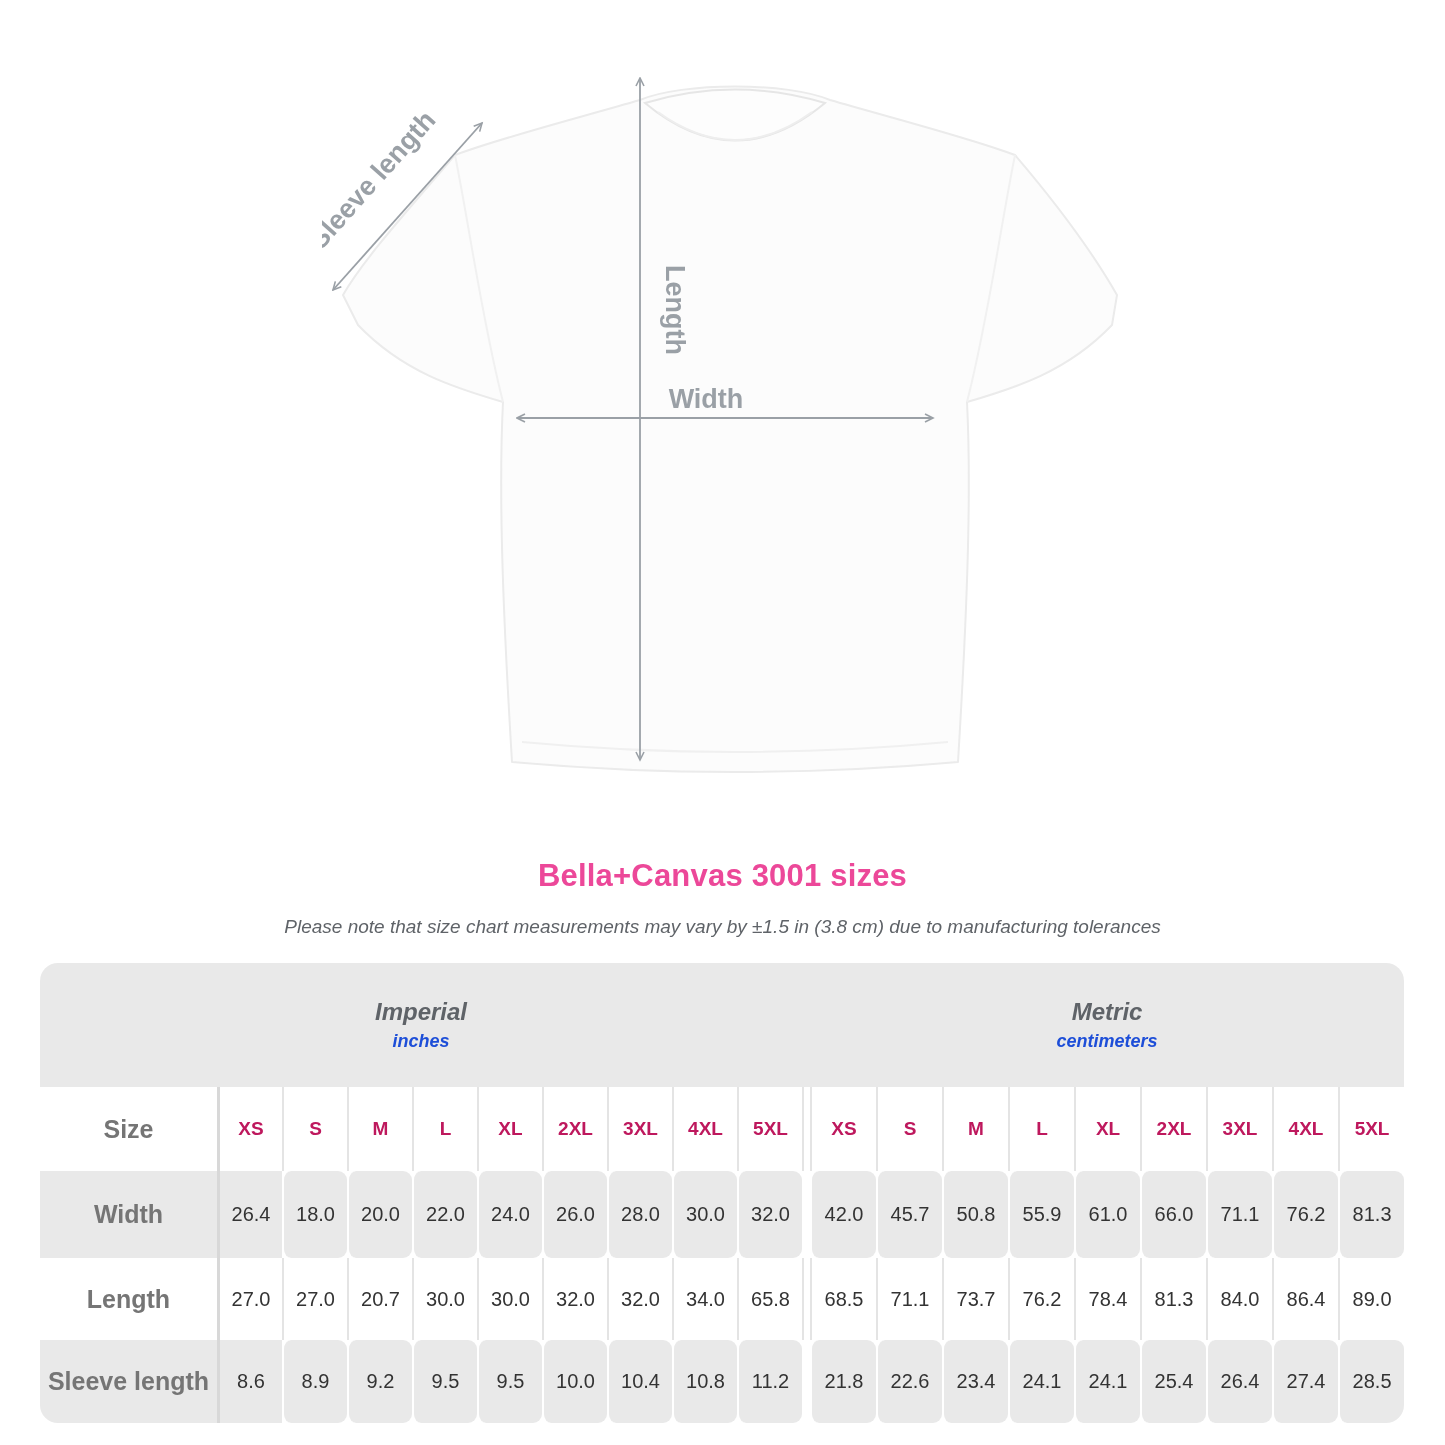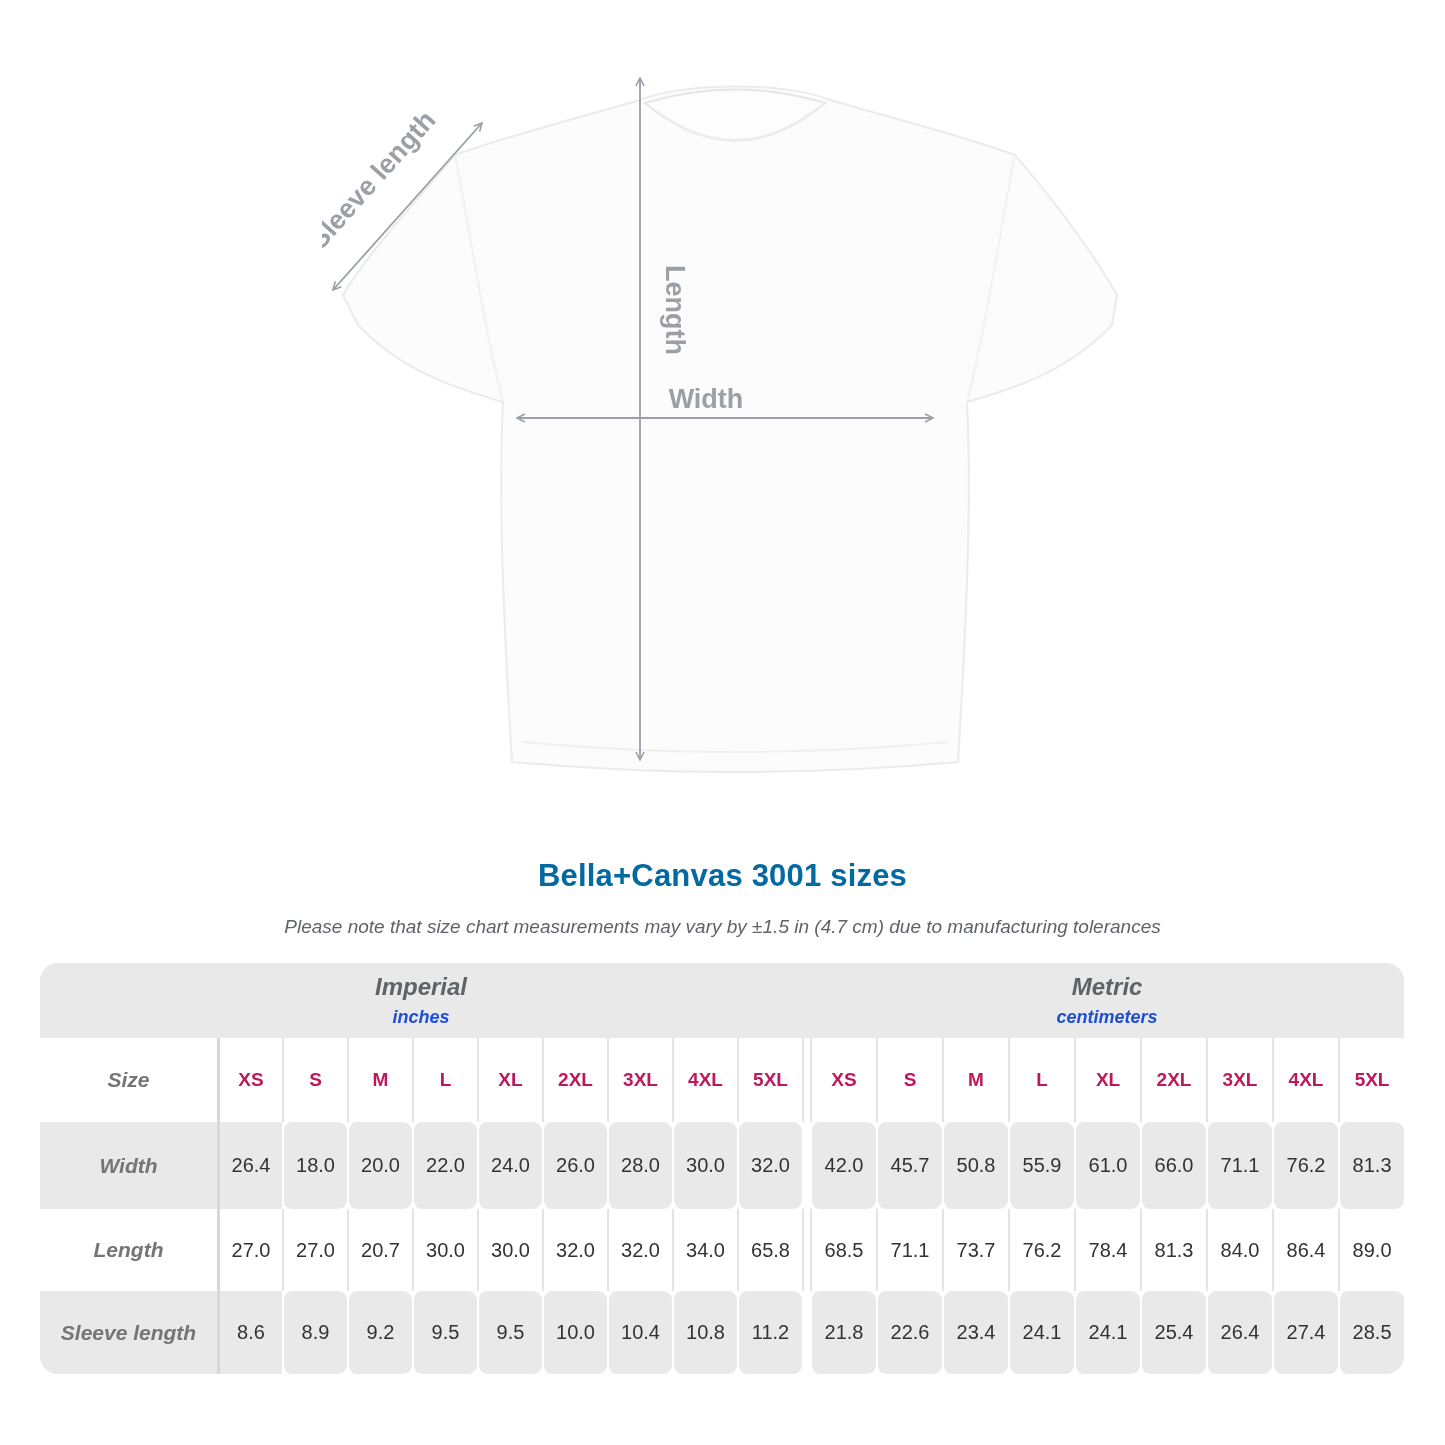--- a/index.html
+++ b/index.html
@@ -7,41 +7,41 @@
     width:1445px; height:1445px; background:#ffffff; position:relative;
     font-family:"Liberation Sans", sans-serif; overflow:hidden;
   }
   
   .diagram { position:absolute; left:322px; top:70px; width:800px; height:720px; }
   .diagram svg { display:block; }
   .meas-label { font-family:"Liberation Sans", sans-serif; font-size:27px; font-weight:bold; fill:#9aa0a6; }
   
   .title {
     position:absolute; left:0; top:858px; width:1445px; text-align:center;
-    font-size:31px; font-weight:bold; color:#0369a1; letter-spacing:0.2px;
+    font-size:31px; font-weight:bold; color:#ec4899; letter-spacing:0.2px;
   }
   .note {
     position:absolute; left:0; top:916px; width:1445px; text-align:center;
     font-size:19px; font-style:italic; color:#5f6368;
   }
   
   .size-table-wrap {
     position:absolute; left:40px; top:963px; width:1364px;
     border-radius:18px; overflow:hidden; background:#ffffff;
   }
   table.size-table { border-collapse:separate; border-spacing:0; table-layout:fixed; width:1364px; }
   .size-table th, .size-table td { padding:0; margin:0; text-align:center; vertical-align:middle; }
-  tr.r-hdr th { height:75px; background:#e9e9e9; }
+  tr.r-hdr th { height:124px; background:#e9e9e9; }
   .hdr-name { font-size:24px; font-weight:bold; font-style:italic; color:#5f6368; line-height:1.2; }
   .hdr-unit { font-size:18px; font-style:italic; color:#1d4ed8; margin-top:5px; }
   tr.r-size  td { height:84px; background:#ffffff; }
   tr.r-width td { height:87px; background:#e9e9e9; }
   tr.r-length td { height:82px; background:#ffffff; }
   tr.r-sleeve td { height:83px; background:#e9e9e9; }
-  td.lbl { font-size:21px; font-weight:bold; color:#757575;font-style:italic; }
+  td.lbl { font-size:25px; font-weight:bold; color:#757575; }
   td.sz  { font-size:19px; font-weight:bold; color:#be185d; }
   td.v   { font-size:20px; font-weight:normal; color:#333333; }
   td.div-cell { background:#ffffff !important; }
   td.sep { border-left:2px solid transparent; }
   tr.row-white td.sep { border-left-color:#e4e4e4; }
   tr.row-gray  td.sep { border-left-color:#ffffff;border-radius:9px; }
   td.sep-strong { border-left:3px solid #d8d8d8 !important; }
 </style>
 </head>
 <body>
@@ -86,21 +86,21 @@
       <line x1="11" y1="220" x2="160" y2="53" marker-start="url(#ah-start)" marker-end="url(#ah-end)"></line>
     </g>
 
     <text class="meas-label" transform="translate(57,116) rotate(-48.3)" text-anchor="middle">Sleeve length</text>
     <text class="meas-label" transform="translate(344,240) rotate(90)" text-anchor="middle">Length</text>
     <text class="meas-label" x="384" y="338" text-anchor="middle">Width</text>
   </svg>
 </div>
 
 <div class="title">Bella+Canvas 3001 sizes</div>
-<div class="note">Please note that size chart measurements may vary by ±1.5 in (4.7 cm) due to manufacturing tolerances</div>
+<div class="note">Please note that size chart measurements may vary by ±1.5 in (3.8 cm) due to manufacturing tolerances</div>
 
 <div class="size-table-wrap">
   <table class="size-table">
     <colgroup>
       <col style="width:177px">
       <col style="width:65px">
         <col style="width:65px">
         <col style="width:65px">
         <col style="width:65px">
         <col style="width:65px">

